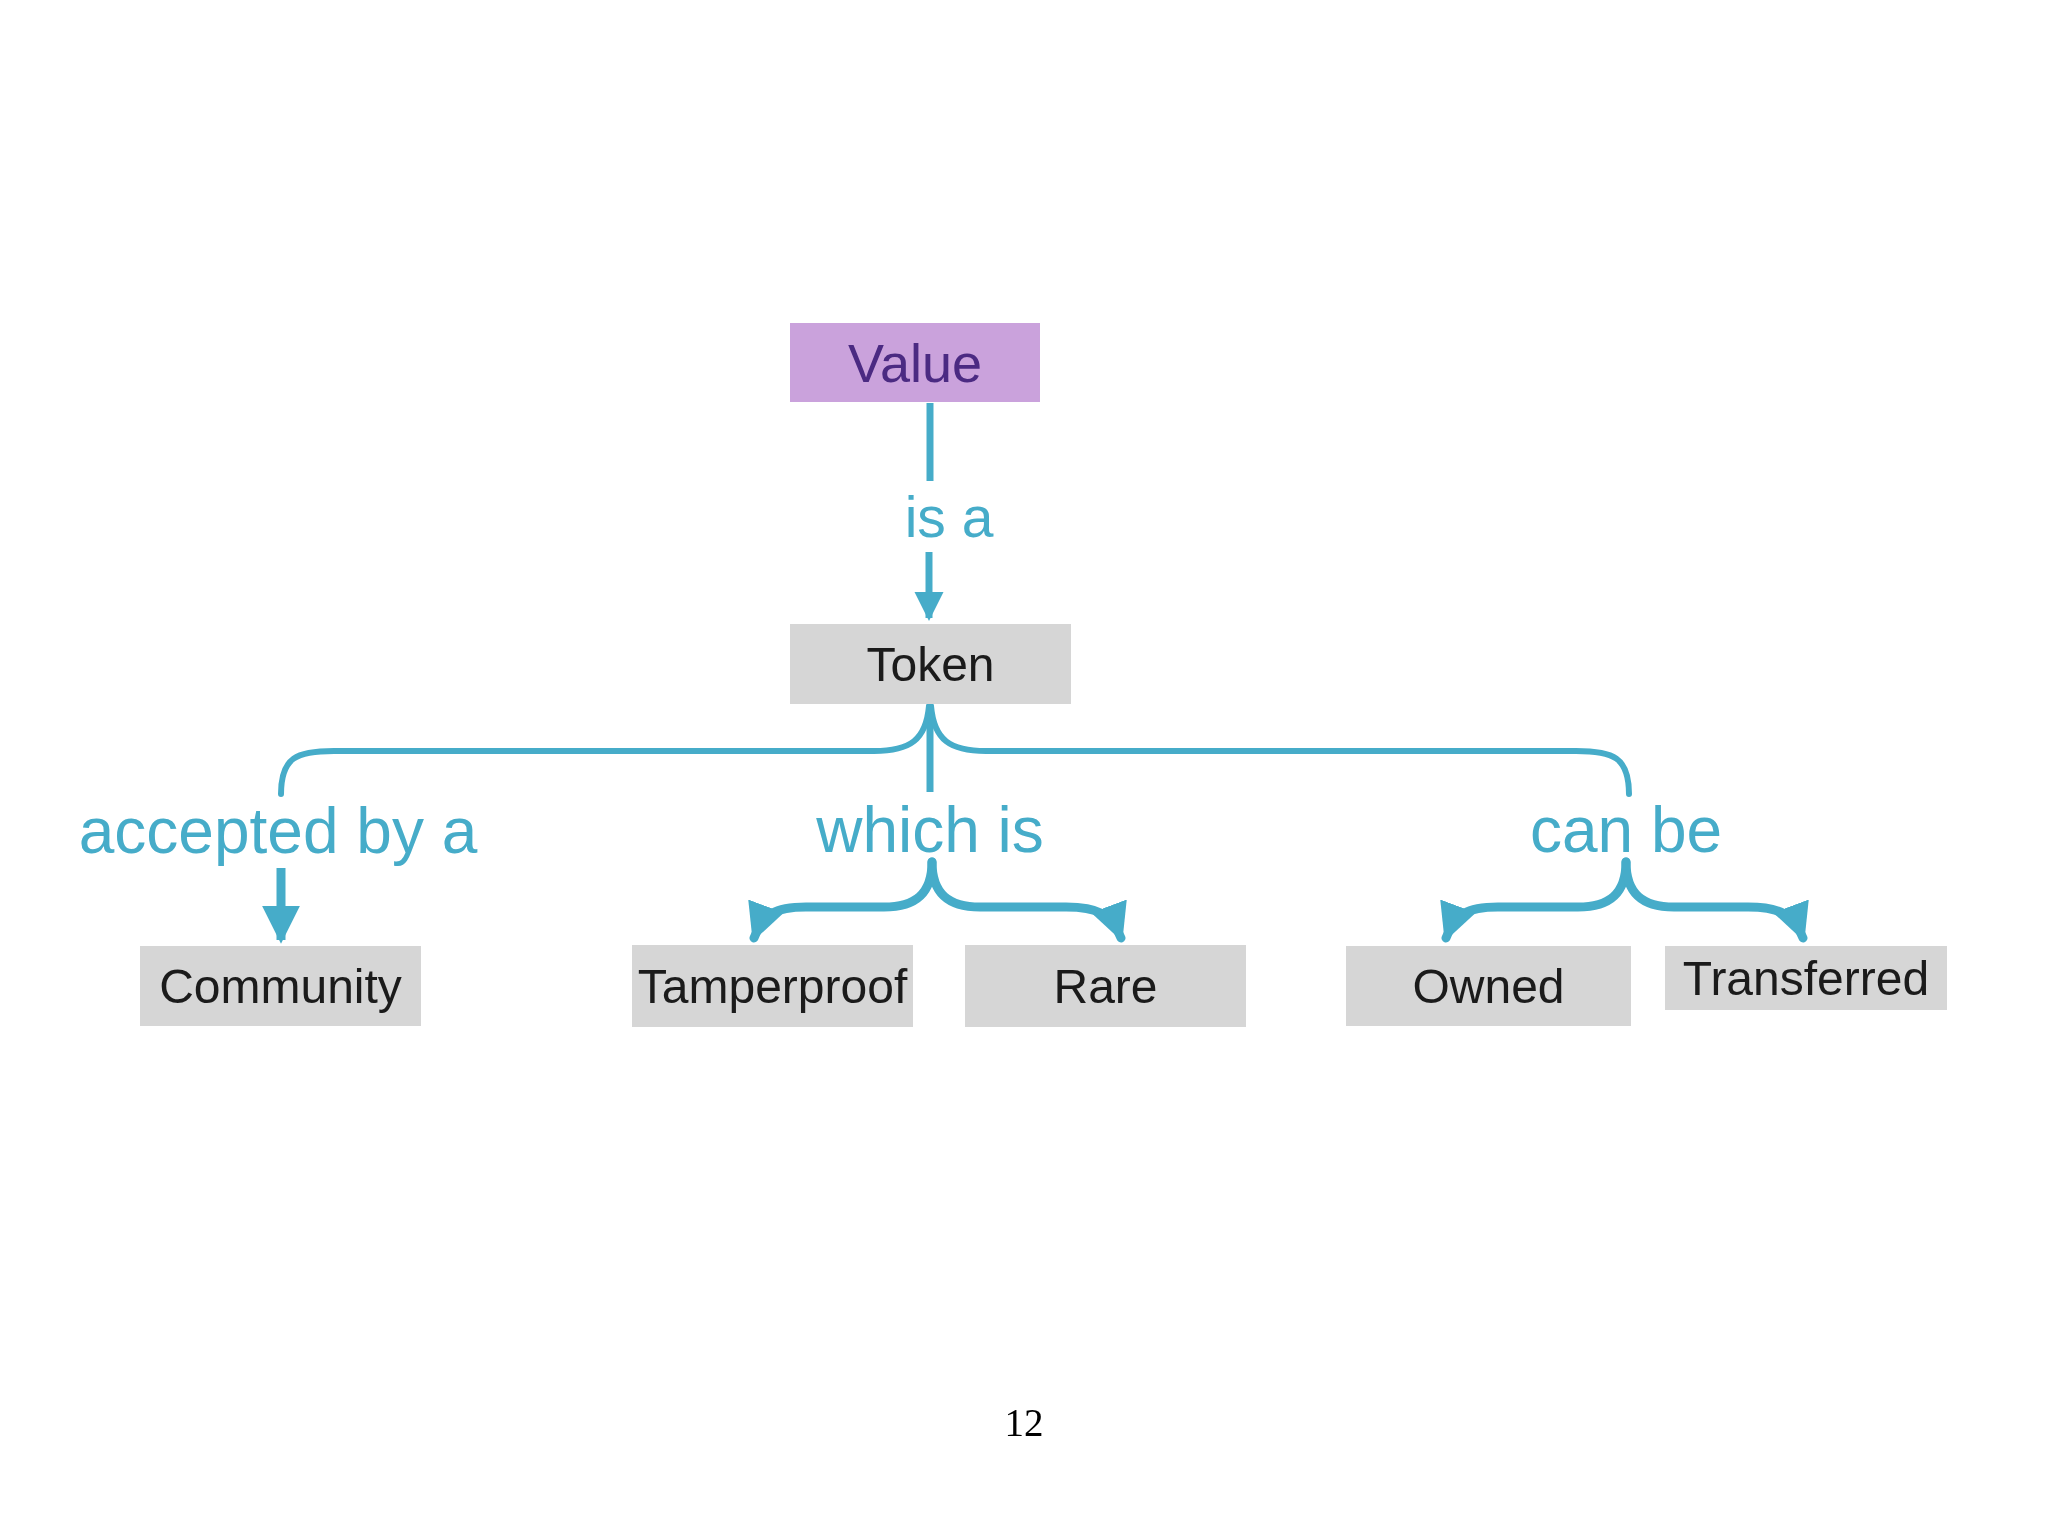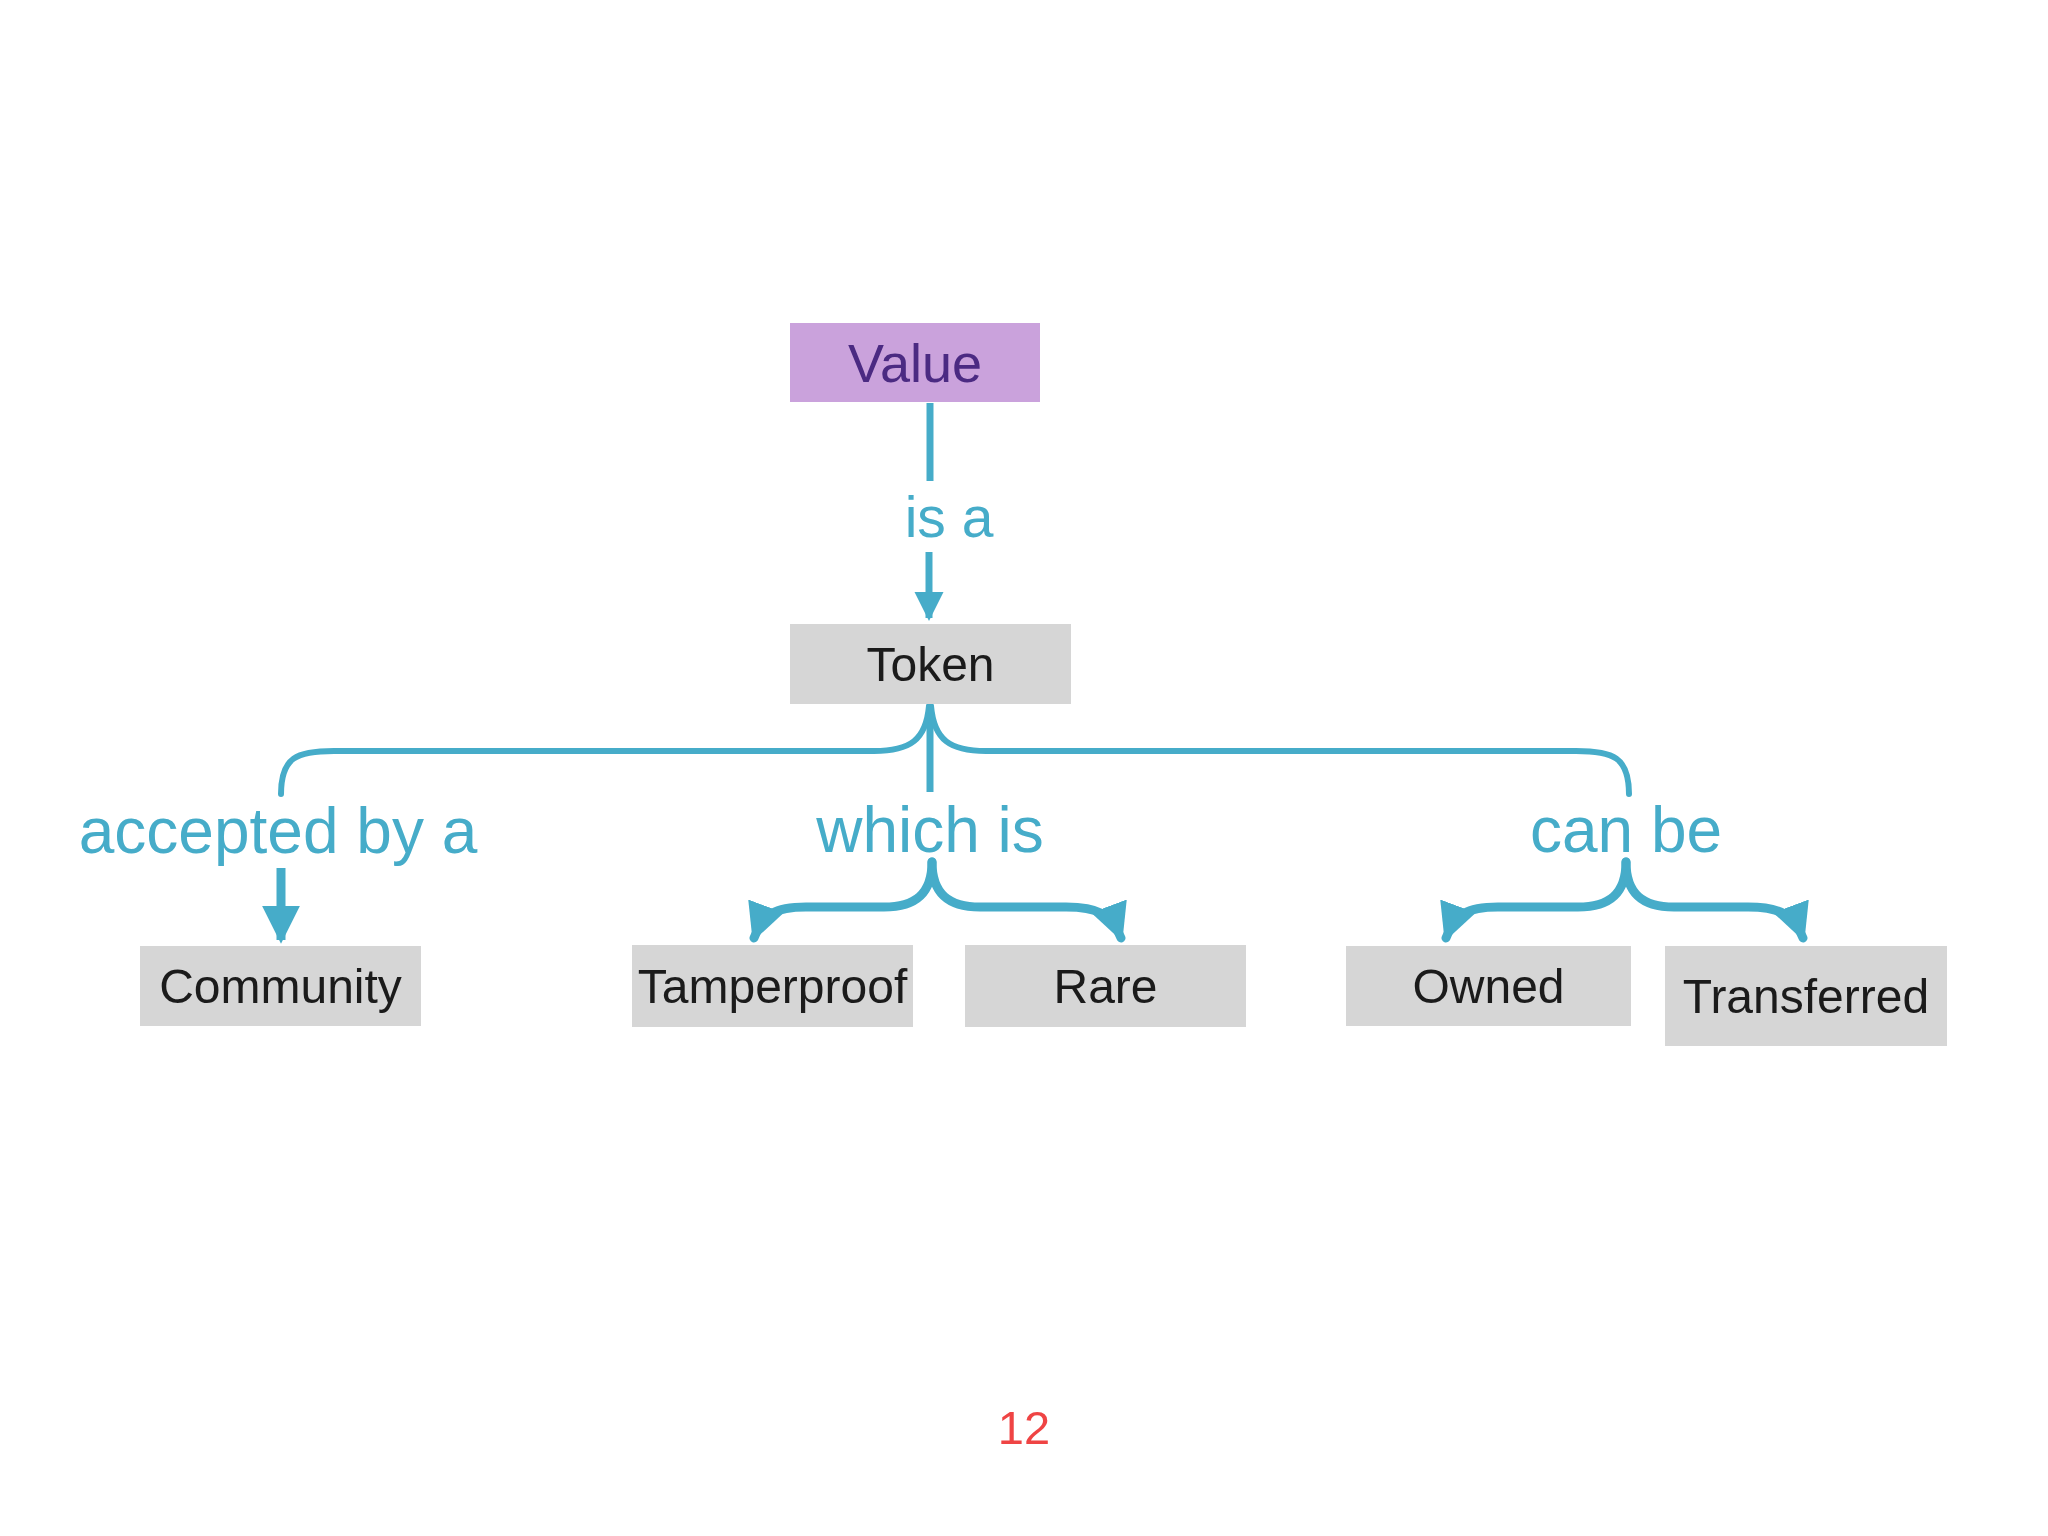--- a/index.html
+++ b/index.html
@@ -56,22 +56,23 @@
     font-size: 64px;
   }
   .edge-label.small {
     font-size: 57px;
   }
   .page-number {
     position: absolute;
     left: 1024px;
     top: 1400px;
     transform: translateX(-50%);
-    font-size: 47px;
-    color: #ef4444;
+    font-size: 39px;
+    color: #000000;
+    font-family: Liberation Serif, serif;
   }
 </style>
 </head>
 <body>
 
 <div class="slide">
 
 
   <svg class="connector-svg" viewBox="0 0 2048 1536" xmlns="http://www.w3.org/2000/svg">
     <defs>
@@ -104,21 +105,21 @@
   <div class="node node-gray" style="left:790px; top:624px; width:281px; height:80px;">Token</div>
 
   <div class="node node-gray" style="left:140px; top:946px; width:281px; height:80px;">Community</div>
 
   <div class="node node-gray" style="left:632px; top:945px; width:281px; height:82px;">Tamperproof</div>
 
   <div class="node node-gray" style="left:965px; top:945px; width:281px; height:82px;">Rare</div>
 
   <div class="node node-gray" style="left:1340px; top:946px; width:285px; height:80px;margin-left:6px;">Owned</div>
 
-  <div class="node node-gray" style="left:1665px; top:946px; width:282px; height:100px;text-align:right;">Transferred</div>
+  <div class="node node-gray" style="left:1665px; top:946px; width:282px; height:64px;text-align:right;">Transferred</div>
 
   <div class="edge-label small" style="left:926px; top:517px;margin-left:23px;">is a</div>
 
   <div class="edge-label" style="left:278px; top:831px;">accepted by a</div>
 
   <div class="edge-label" style="left:930px; top:830px;">which is</div>
 
   <div class="edge-label" style="left:1626px; top:830px;">can be</div>
 
   <div class="page-number">12</div>

